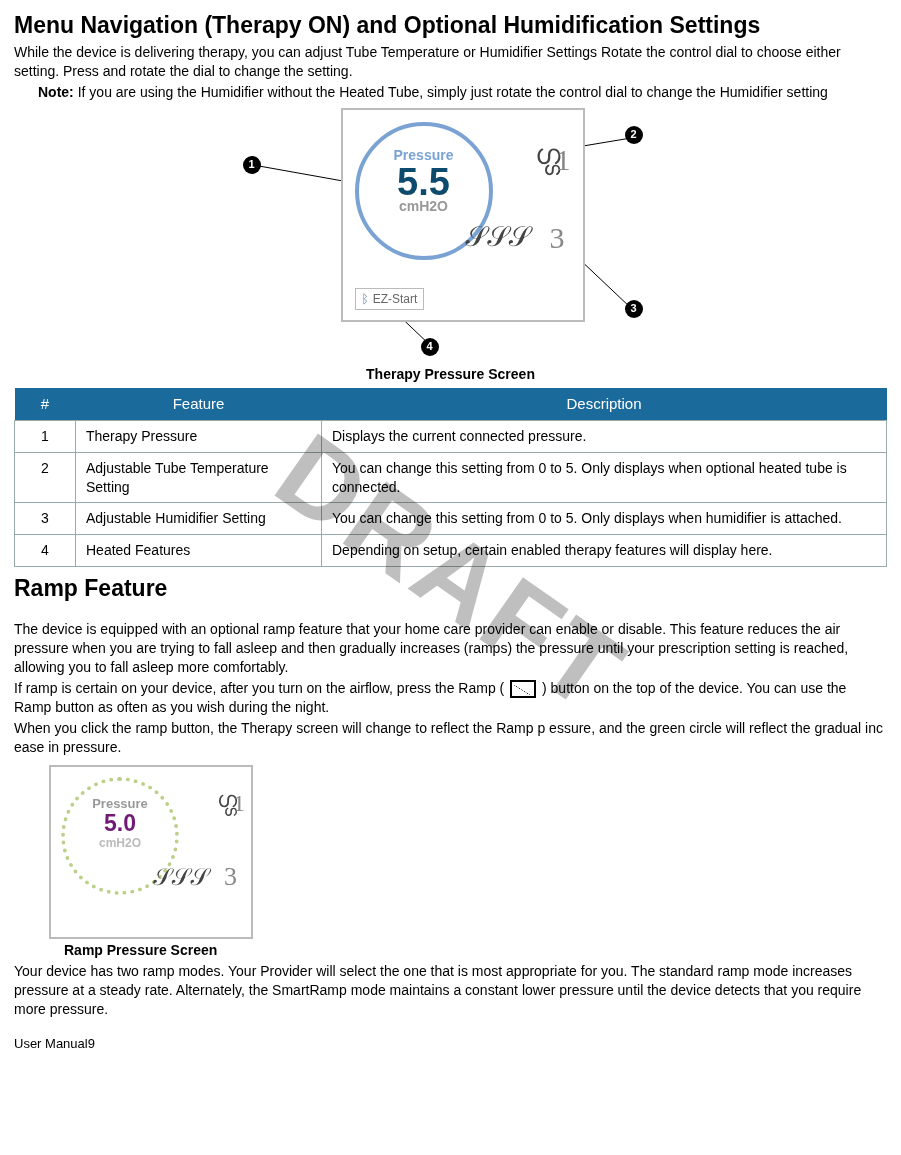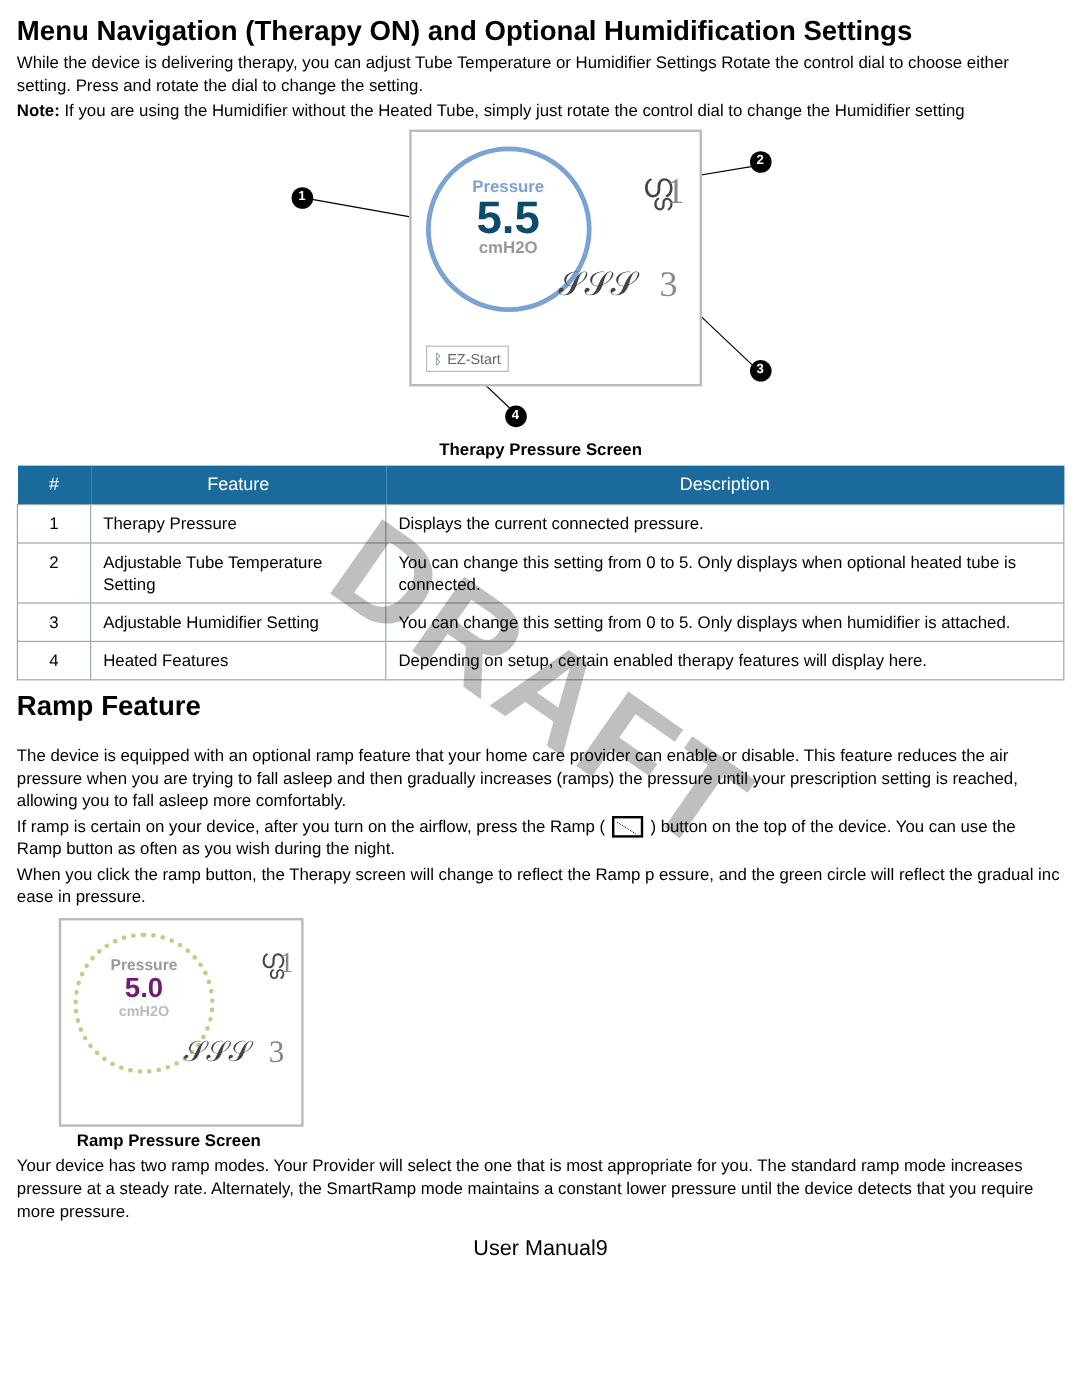--- a/index.html
+++ b/index.html
@@ -8,21 +8,21 @@
     color: #000;
     margin: 0;
     padding: 10px 14px 40px 14px;
     width: 873px;
     position: relative;
     line-height: 1.35;
   }
   h1 { font-size: 23px; font-weight: bold; margin: 0 0 2px 0; }
   h2 { font-size: 23px; font-weight: bold; margin: 6px 0 16px 0; }
   p  { margin: 0 0 2px 0; }
-  .note { }
+  .note { margin-left: 24px; }
   .note b { font-weight: bold; }
   .diagram-wrap { text-align: center; margin: 6px 0 2px 0; }
   .diagram { position: relative; display: inline-block; width: 460px; height: 250px; }
   .device-screen {
     position:absolute; left:120px; top:0; width:240px; height:210px;
     border:2px solid #bbb; background:#fff;
   }
   .pressure-circle {
     position:absolute; left:12px; top:12px; width:130px; height:130px;
     border-radius:50%; border:4px solid #7aa3d4; text-align:center;
@@ -70,21 +70,21 @@
     border:4px dotted #bcd08a; text-align:center;
   }
   .ramp-screen .lbl { color:#999; font-size:13px; margin-top:14px; font-weight:bold;}
   .ramp-screen .val { font-size:23px; font-weight:bold; color:#701a75; line-height:1;}
   .ramp-screen .unit{ color:#bbb; font-size:12px; font-weight:bold;}
   .ramp-screen .tube-ico{ position:absolute; right:14px; top:18px; font-size:22px; color:#444;}
   .ramp-screen .tube-v  { position:absolute; right:6px;  top:20px; font-size:24px; color:#888; font-family:Georgia,serif;}
   .ramp-screen .hum-ico { position:absolute; right:42px; top:94px; font-size:24px; color:#444;}
   .ramp-screen .hum-v   { position:absolute; right:14px; top:92px; font-size:26px; color:#888; font-family:Georgia,serif;}
   .ramp-caption { font-weight:bold; margin:2px 0 2px 50px; }
-  .footer { position:absolute; bottom:8px; left:14px; right:14px; display:flex; justify-content:center; font-size:18px;}
+  .footer { position:absolute; bottom:8px; left:14px; right:14px; display:flex; justify-content:flex-start; font-size:13px;}
   .draft {
     position:absolute; left:50%; top:54%; transform:translate(-50%,-50%) rotate(35deg);
     font-size:110px; font-weight:bold; color:rgba(0,0,0,0.25); letter-spacing:4px;
     font-family:Arial, sans-serif; pointer-events:none; user-select:none;
   }
 </style>
 </head>
 <body>
 
 <div class="draft">DRAFT</div>

